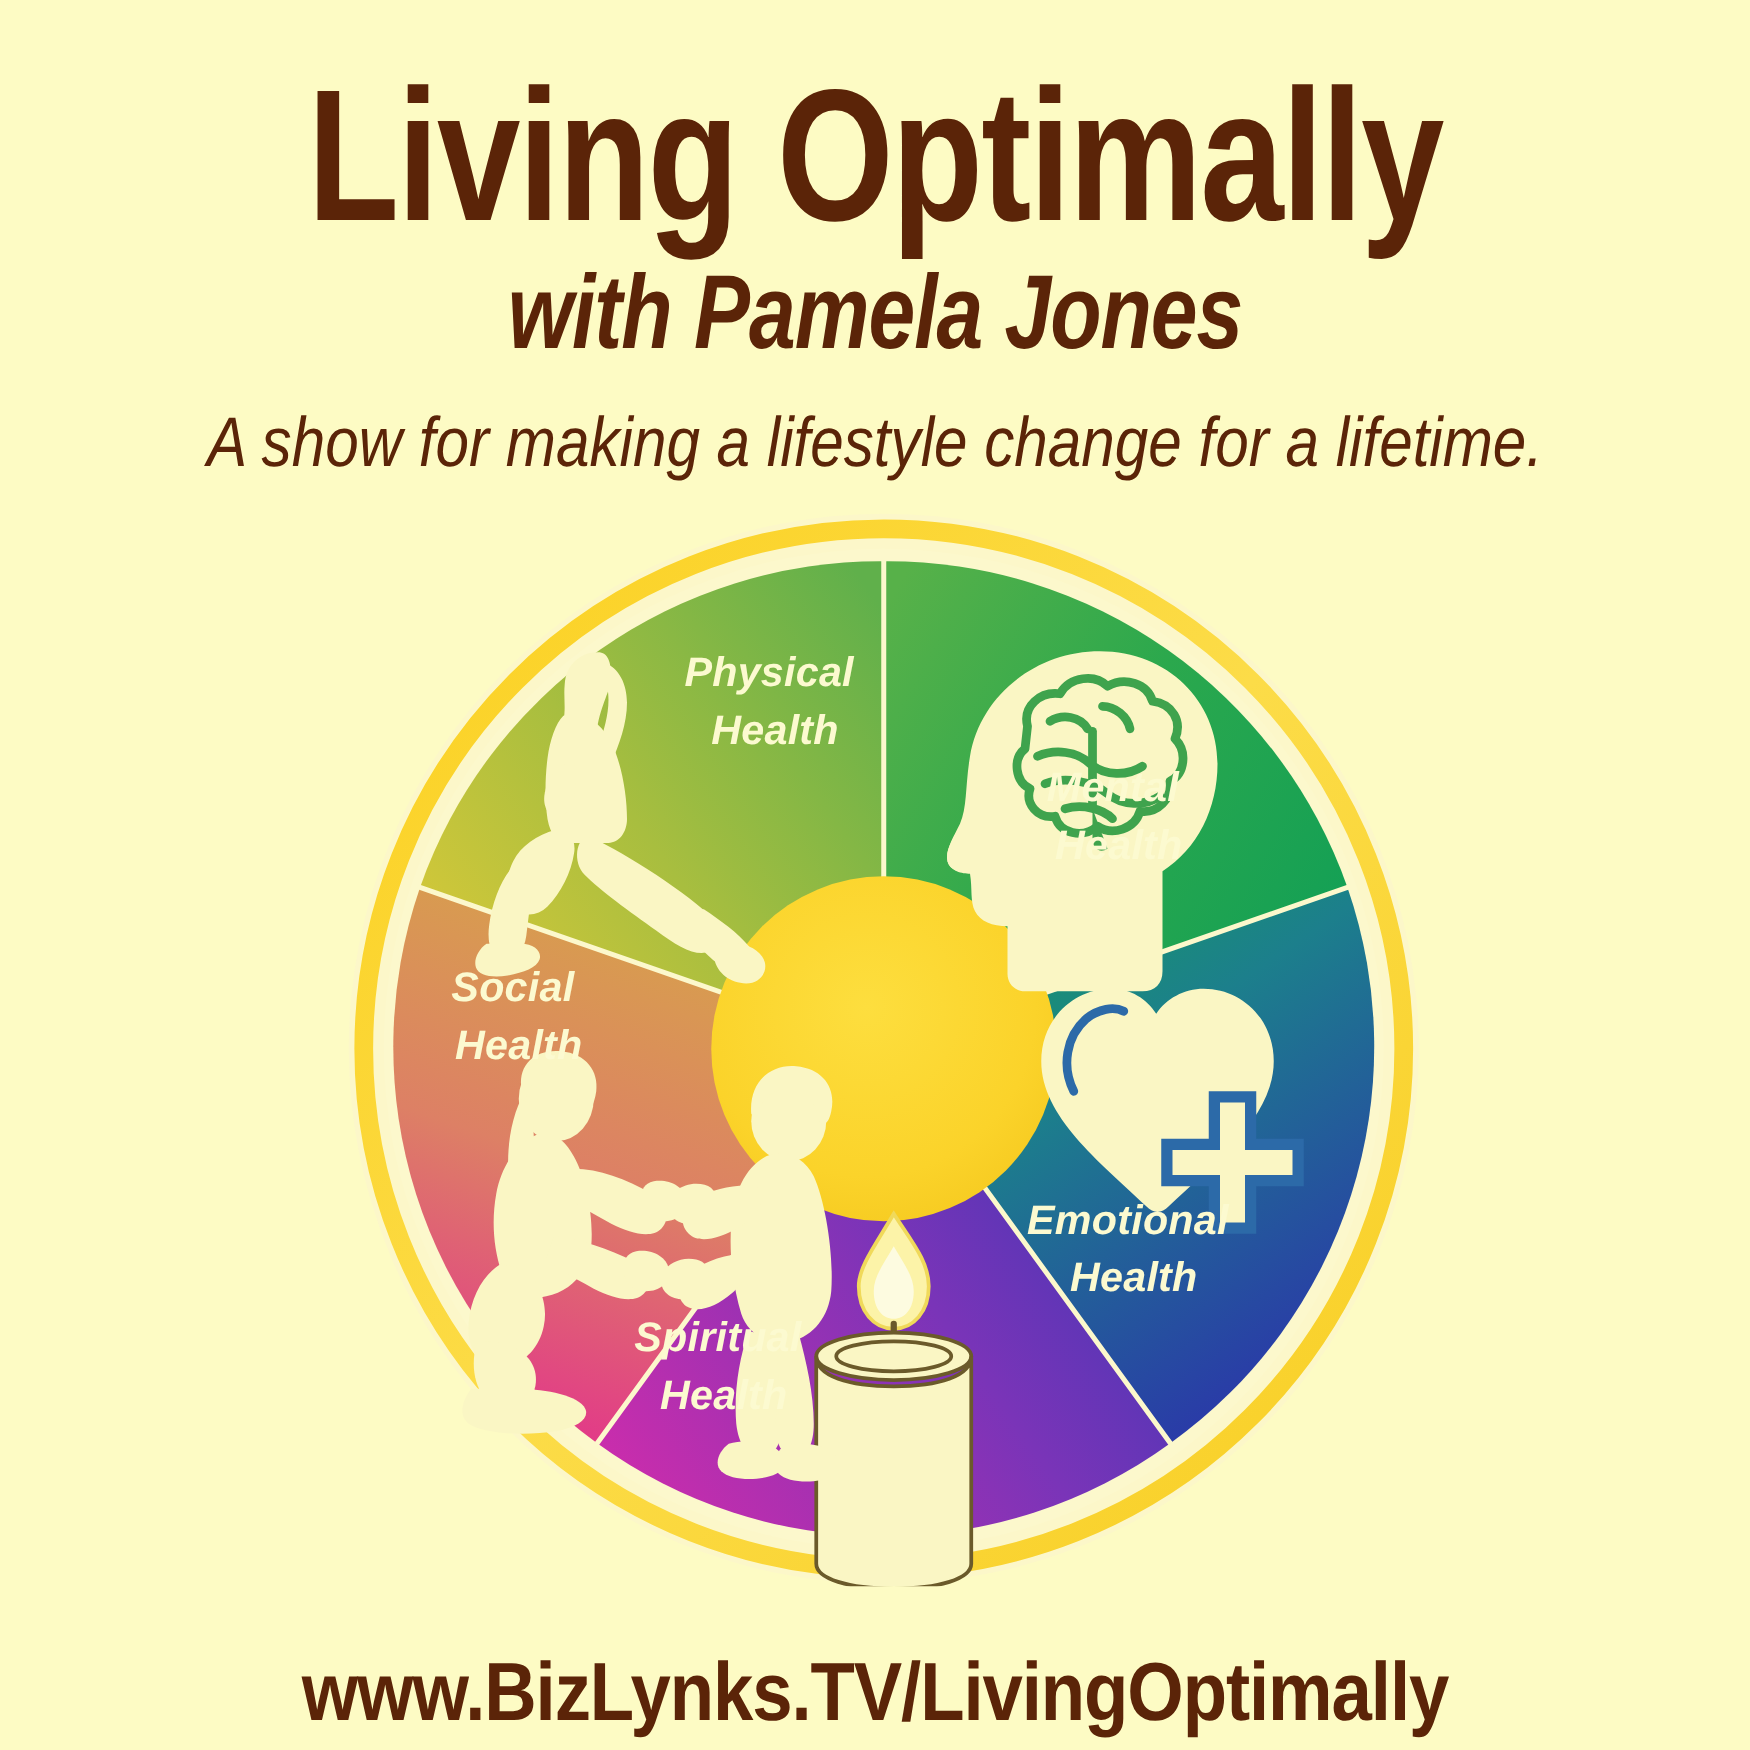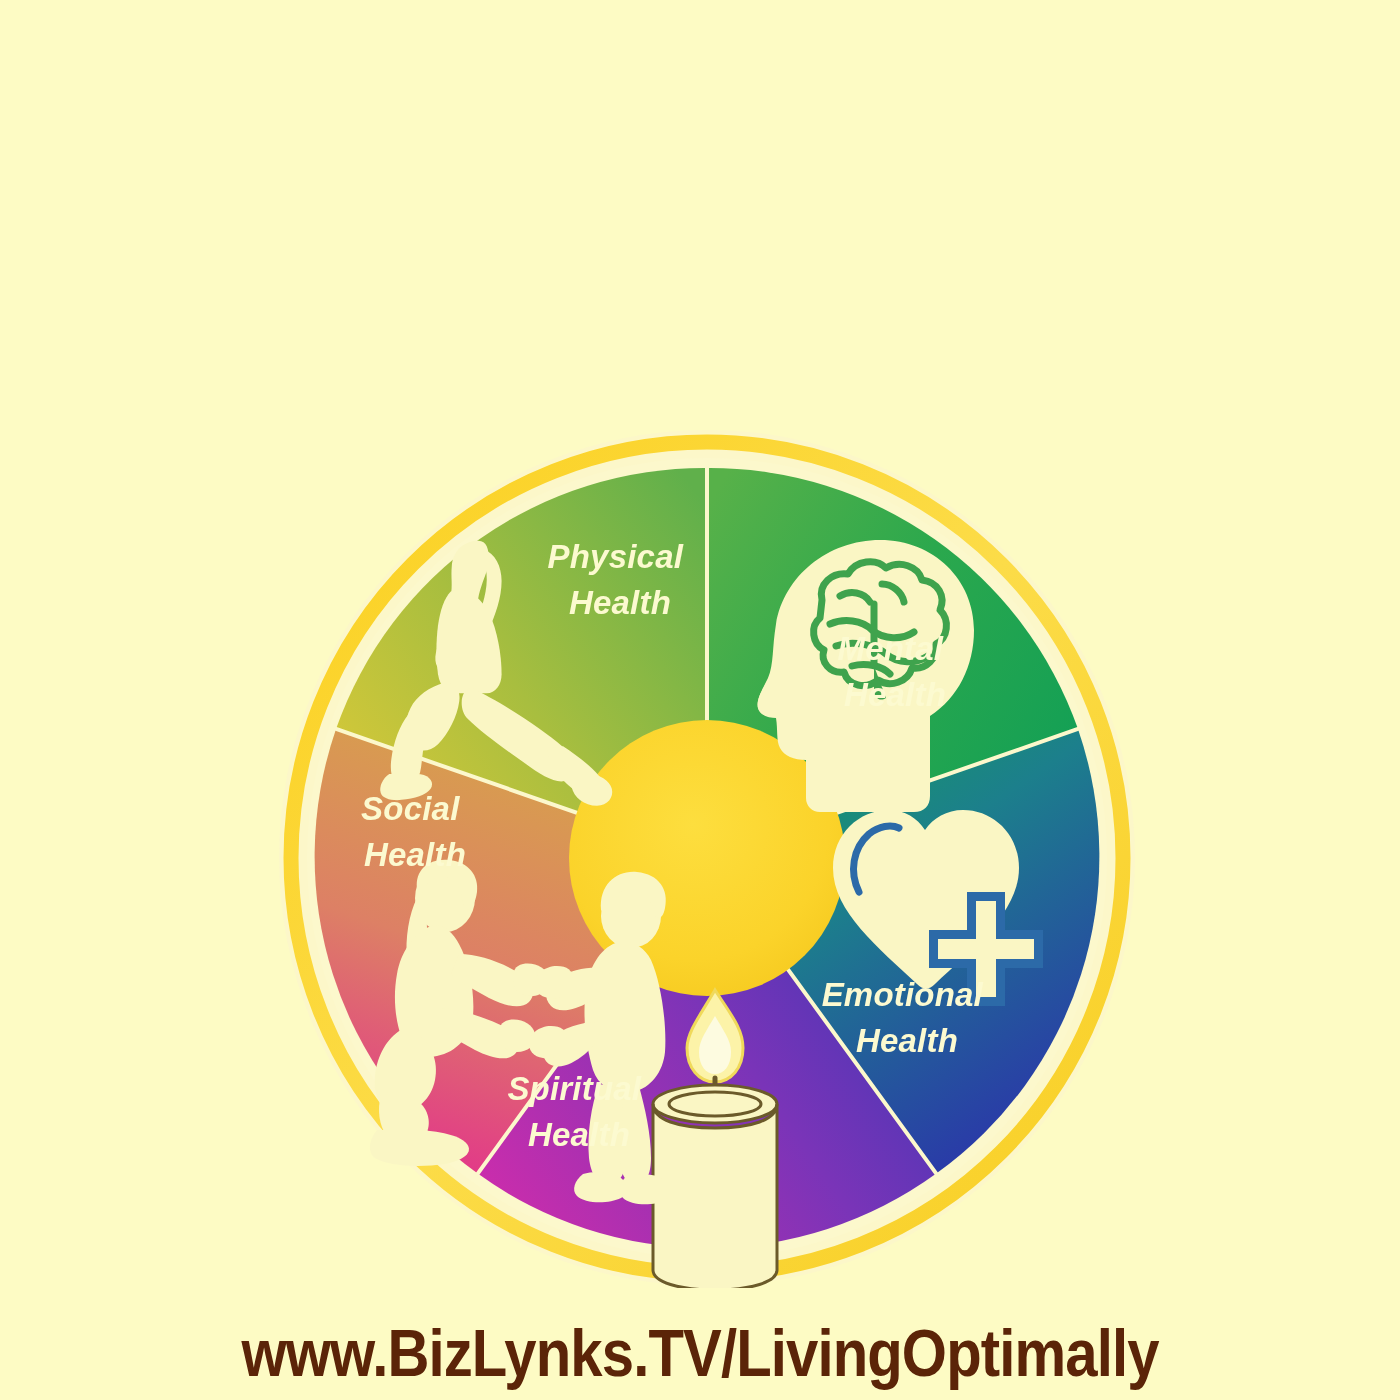--- a/index.html
+++ b/index.html
@@ -87,21 +87,21 @@
     color: #5B2408;
     transform: scaleX(0.88);
     transform-origin: center bottom;
     white-space: nowrap;
   }
 
   
   .wheel-wrap {
     position: absolute;
     left: 277px;
-    top: 428px;
+    top: 409px;
     width: 860px;
     height: 860px;
   }
   .wheel-svg {
     display: block;
     width: 860px;
     height: 860px;
   }
 
   .seg-label {
@@ -111,20 +111,25 @@
     font-style: italic;
     fill: #FCFAD0;
     letter-spacing: 0.2px;
   }
 </style>
 </head>
 <body>
 
 <div class="cover">
 
+  <div class="header">
+    <h1 class="show-title">Living Optimally</h1>
+    <div class="show-host">with Pamela Jones</div>
+    <div class="show-tagline">A show for making a lifestyle change for a lifetime.</div>
+  </div>
 
   <div class="wheel-wrap">
     <svg class="wheel-svg" viewBox="0 0 860 860" xmlns="http://www.w3.org/2000/svg">
       <defs>
 
         <linearGradient id="gradPhysical" x1="0%" y1="85%" x2="100%" y2="10%">
           <stop offset="0%" stop-color="#D8C938"></stop>
           <stop offset="45%" stop-color="#A8BE3F"></stop>
           <stop offset="100%" stop-color="#60B04B"></stop>
         </linearGradient>

